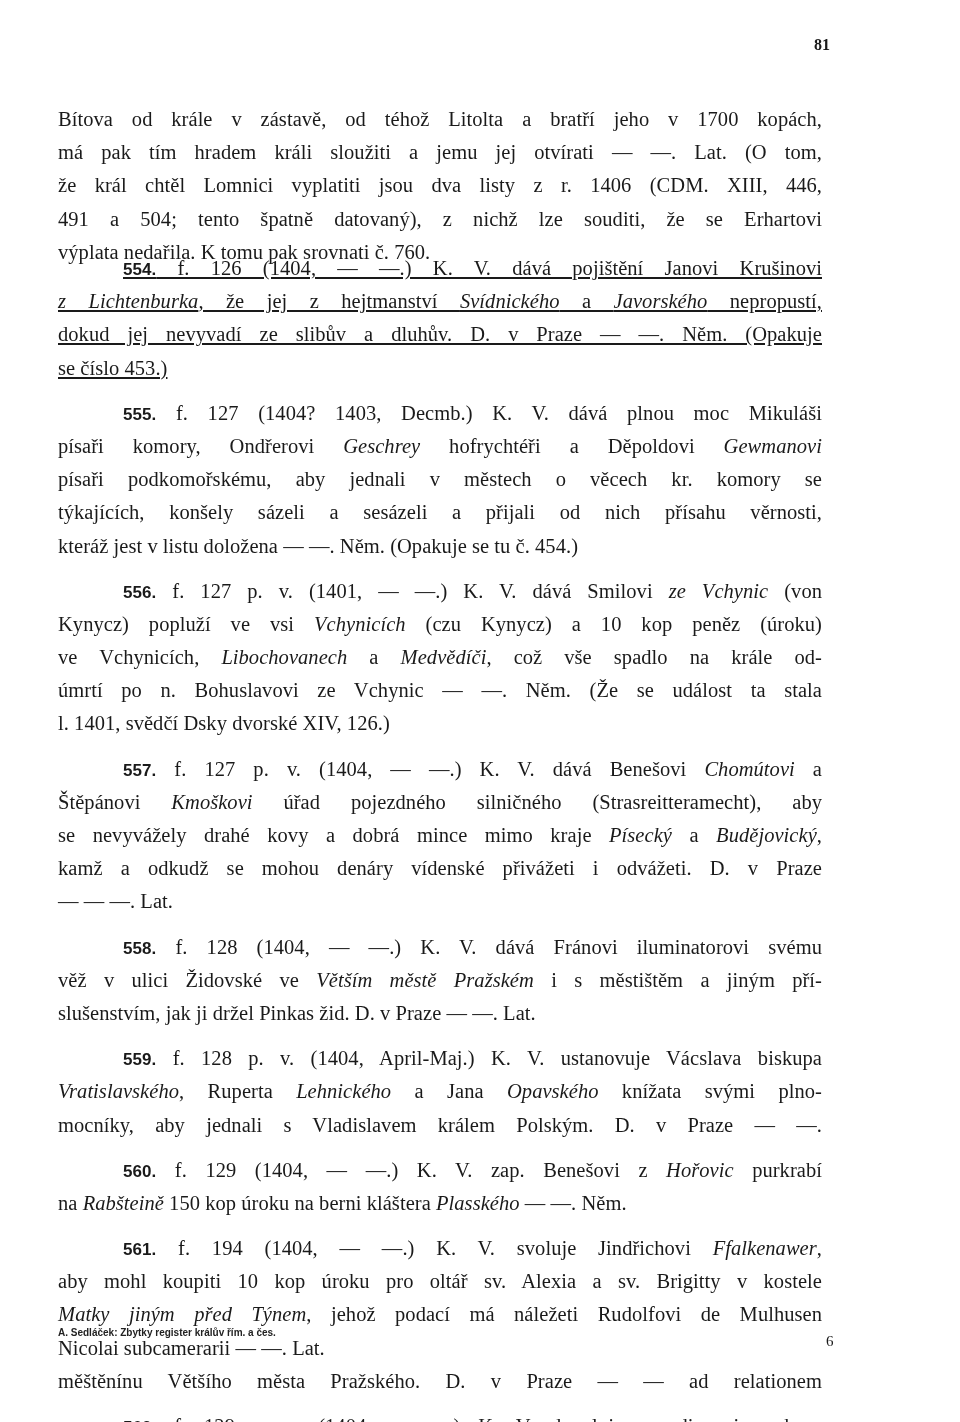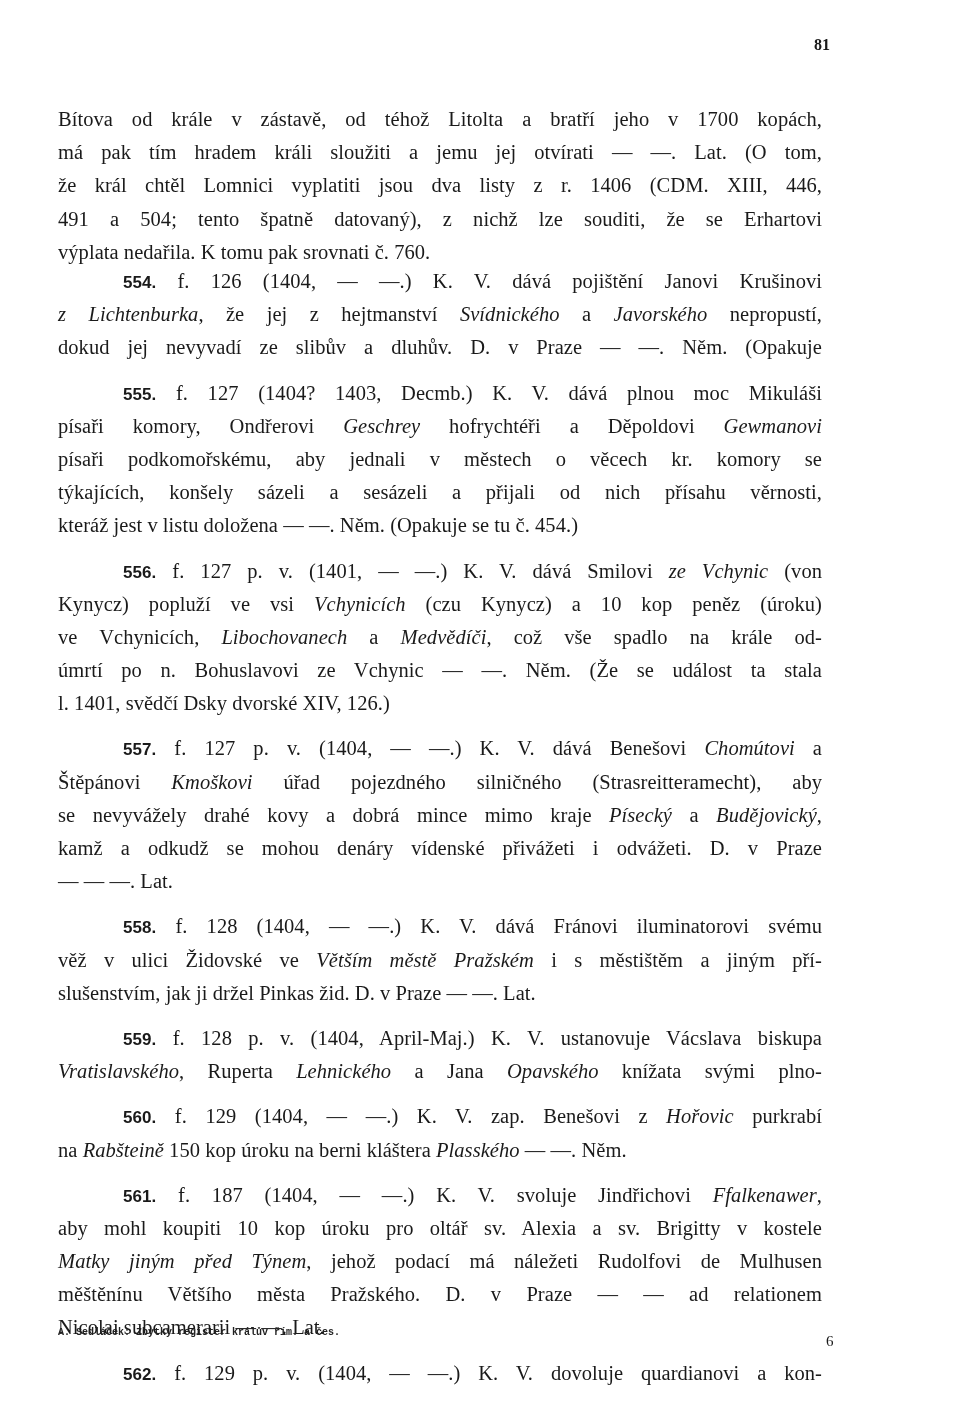--- a/index.html
+++ b/index.html
@@ -23,21 +23,21 @@
     text-align: justify; text-align-last: justify;
     height: 33.2px;
   }
   .line.last { text-align-last: left; }
   .line.indent { padding-left: 65px; }
   .num { font-weight: bold; font-family: "Liberation Sans", "DejaVu Sans", sans-serif; font-size: 17px; }
   i { font-style: italic; }
   .entry { margin-top: 12px; }
   .footer {
     position: absolute; top: 1327px; left: 58px;
-    font-family: Liberation Mono, monospace;
+    font-family: Liberation Sans, sans-serif;
     font-weight: bold; font-size: 10px; color: #222;
   }
   .signature {
     position: absolute; top: 1333px; left: 826px;
     font-size: 15px;
   }
 </style>
 </head>
 <body>
 
@@ -46,24 +46,25 @@
 
   <div class="text-block" id="intro" style="top:103px;">
       <span class="line"><span>Bítova od krále v zástavě, od téhož Litolta a bratří jeho v 1700 kopách,</span></span>
       <span class="line"><span>má pak tím hradem králi sloužiti a jemu jej otvírati — —. Lat. (O tom,</span></span>
       <span class="line"><span>že král chtěl Lomnici vyplatiti jsou dva listy z r. 1406 (CDM. XIII, 446,</span></span>
       <span class="line"><span>491 a 504; tento špatně datovaný), z nichž lze souditi, že se Erhartovi</span></span>
       <span class="line last"><span>výplata nedařila. K tomu pak srovnati č. 760.</span></span>
     </div>
 
   <div class="text-block" id="entries" style="top:252px;">
-      <div class="entry" style="margin-top: 13px;">
+      <div class="entry" style="margin-top: 0px; text-decoration: underline;">
         <span class="line indent"><span class="num">554.</span><span> f. 126 (1404, — —.) K. V. dává pojištění Janovi Krušinovi</span></span>
         <span class="line"><i>z Lichtenburka</i><span>, že jej z hejtmanství </span><i>Svídnického</i><span> a </span><i>Javorského</i><span> nepropustí,</span></span>
         <span class="line"><span>dokud jej nevyvadí ze slibův a dluhův. D. v Praze — —. Něm. (Opakuje</span></span>
+        <span class="line last"><span>se číslo 453.)</span></span>
       </div>
       <div class="entry">
         <span class="line indent"><span class="num">555.</span><span> f. 127 (1404? 1403, Decmb.) K. V. dává plnou moc Mikuláši</span></span>
         <span class="line"><span>písaři komory, Ondřerovi </span><i>Geschrey</i><span> hofrychtéři a Děpoldovi </span><i>Gewmanovi</i></span>
         <span class="line"><span>písaři podkomořskému, aby jednali v městech o věcech kr. komory se</span></span>
         <span class="line"><span>týkajících, konšely sázeli a sesázeli a přijali od nich přísahu věrnosti,</span></span>
         <span class="line last"><span>kteráž jest v listu doložena — —. Něm. (Opakuje se tu č. 454.)</span></span>
       </div>
       <div class="entry">
         <span class="line indent"><span class="num">556.</span><span> f. 127 p. v. (1401, — —.) K. V. dává Smilovi </span><i>ze Vchynic</i><span> (von</span></span>
@@ -80,31 +81,32 @@
         <span class="line last"><span>— — —. Lat.</span></span>
       </div>
       <div class="entry">
         <span class="line indent"><span class="num">558.</span><span> f. 128 (1404, — —.) K. V. dává Fránovi iluminatorovi svému</span></span>
         <span class="line"><span>věž v ulici Židovské ve </span><i>Větším městě Pražském</i><span> i s městištěm a jiným pří-</span></span>
         <span class="line last"><span>slušenstvím, jak ji držel Pinkas žid. D. v Praze — —. Lat.</span></span>
       </div>
       <div class="entry">
         <span class="line indent"><span class="num">559.</span><span> f. 128 p. v. (1404, April-Maj.) K. V. ustanovuje Vácslava biskupa</span></span>
         <span class="line"><i>Vratislavského</i><span>, Ruperta </span><i>Lehnického</i><span> a Jana </span><i>Opavského</i><span> knížata svými plno-</span></span>
+        <span class="line"><span>mocníky, aby jednali s Vladislavem králem Polským. D. v Praze — —.</span></span>
       </div>
       <div class="entry">
         <span class="line indent"><span class="num">560.</span><span> f. 129 (1404, — —.) K. V. zap. Benešovi z </span><i>Hořovic</i><span> purkrabí</span></span>
         <span class="line last"><span>na </span><i>Rabšteině</i><span> 150 kop úroku na berni kláštera </span><i>Plasského</i><span> — —. Něm.</span></span>
       </div>
       <div class="entry">
-        <span class="line indent"><span class="num">561.</span><span> f. 187 (1404, — —.) K. V. svoluje Jindřichovi </span><i>Ffalkenawer</i><span>,</span></span>
+        <span class="line indent"><span class="num">561.</span><span> f. 194 (1404, — —.) K. V. svoluje Jindřichovi </span><i>Ffalkenawer</i><span>,</span></span>
         <span class="line"><span>aby mohl koupiti 10 kop úroku pro oltář sv. Alexia a sv. Brigitty v kostele</span></span>
         <span class="line"><i>Matky jiným před Týnem</i><span>, jehož podací má náležeti Rudolfovi de Mulhusen</span></span>
+        <span class="line last"><span>Nicolai subcamerarii — —. Lat.</span></span>
         <span class="line"><span>měštěnínu Většího města Pražského. D. v Praze — — ad relationem</span></span>
-        <span class="line last"><span>Nicolai subcamerarii — —. Lat.</span></span>
       </div>
       <div class="entry">
         <span class="line indent"><span class="num">562.</span><span> f. 129 p. v. (1404, — —.) K. V. dovoluje quardianovi a kon-</span></span>
       </div>
     </div>
 
   <div class="footer">A. Sedláček: Zbytky register králův řím. a čes.</div>
   <div class="signature">6</div>
 </div>
 

